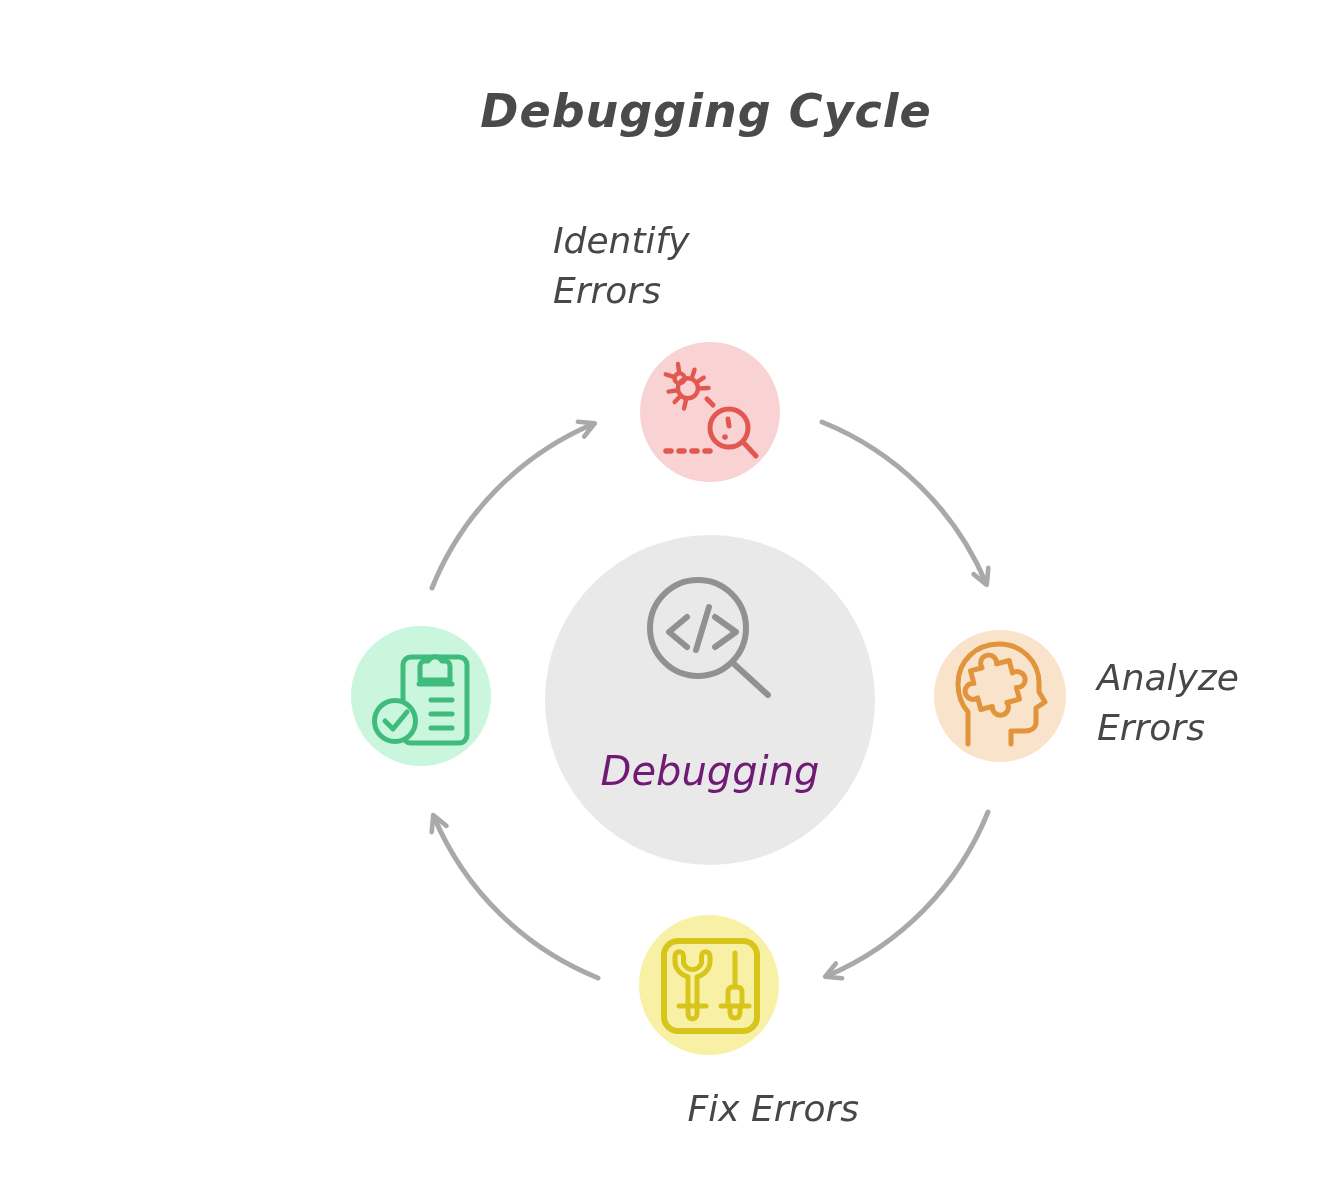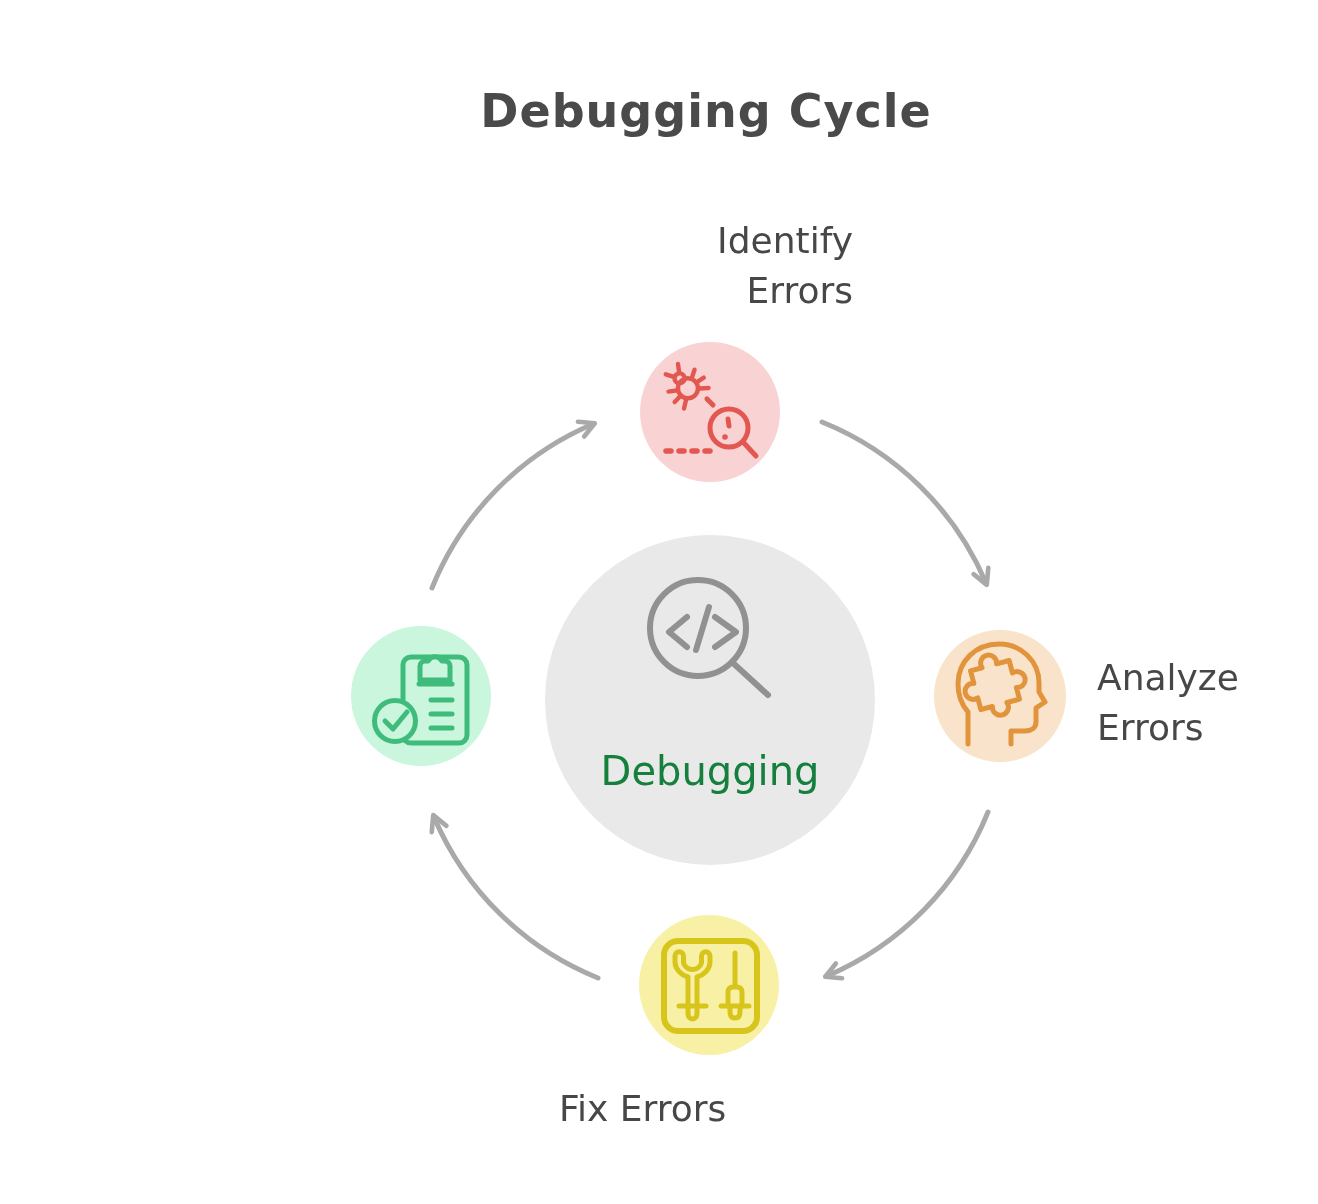--- a/index.html
+++ b/index.html
@@ -2,44 +2,45 @@
 <html><head>
 <meta charset="utf-8">
 <style>
   html,body{margin:0;padding:0;background:#ffffff;}
   .canvas{
     position:relative;
     width:1318px;height:1204px;
     background:#ffffff;
     font-family:"DejaVu Sans","Liberation Sans",sans-serif;
     overflow:hidden;
+    font-style:italic;
   }
   .layer{position:absolute;left:0;top:0;width:1318px;height:1204px;}
   .title{
     position:absolute;left:47px;top:84px;width:1318px;
     text-align:center;
     font-size:46px;font-weight:800;letter-spacing:1px;
     color:#4a4a4a;
   }
   .label{
     position:absolute;
     font-size:36px;font-weight:500;
     color:#474747;
     line-height:50px;
     white-space:pre-line;
   }
-  .label-top{left:553px;top:216px;width:300px;text-align:right;}
+  .label-top{left:553px;top:216px;width:300px;text-align:left;}
   .label-right{left:1097px;top:653px;width:240px;text-align:left;}
-  .label-bottom{left:559px;top:1084px;width:300px;text-align:left;}
+  .label-bottom{left:559px;top:1084px;width:300px;text-align:right;}
   .label-left{left:28px;top:676px;width:320px;text-align:center;}
   .center-label{
     position:absolute;left:560px;top:748px;width:300px;
     text-align:center;
     font-size:40px;font-weight:500;
-    color:#15803d;
+    color:#701a75;
   }
 </style>
 </head>
 <body>
 
 <div class="canvas">
 
   <svg class="layer" viewBox="0 0 1318 1204" xmlns="http://www.w3.org/2000/svg">
     <defs>
       <marker id="ah" viewBox="0 0 26 26" markerWidth="26" markerHeight="26" refX="18" refY="13" orient="auto" markerUnits="userSpaceOnUse">

